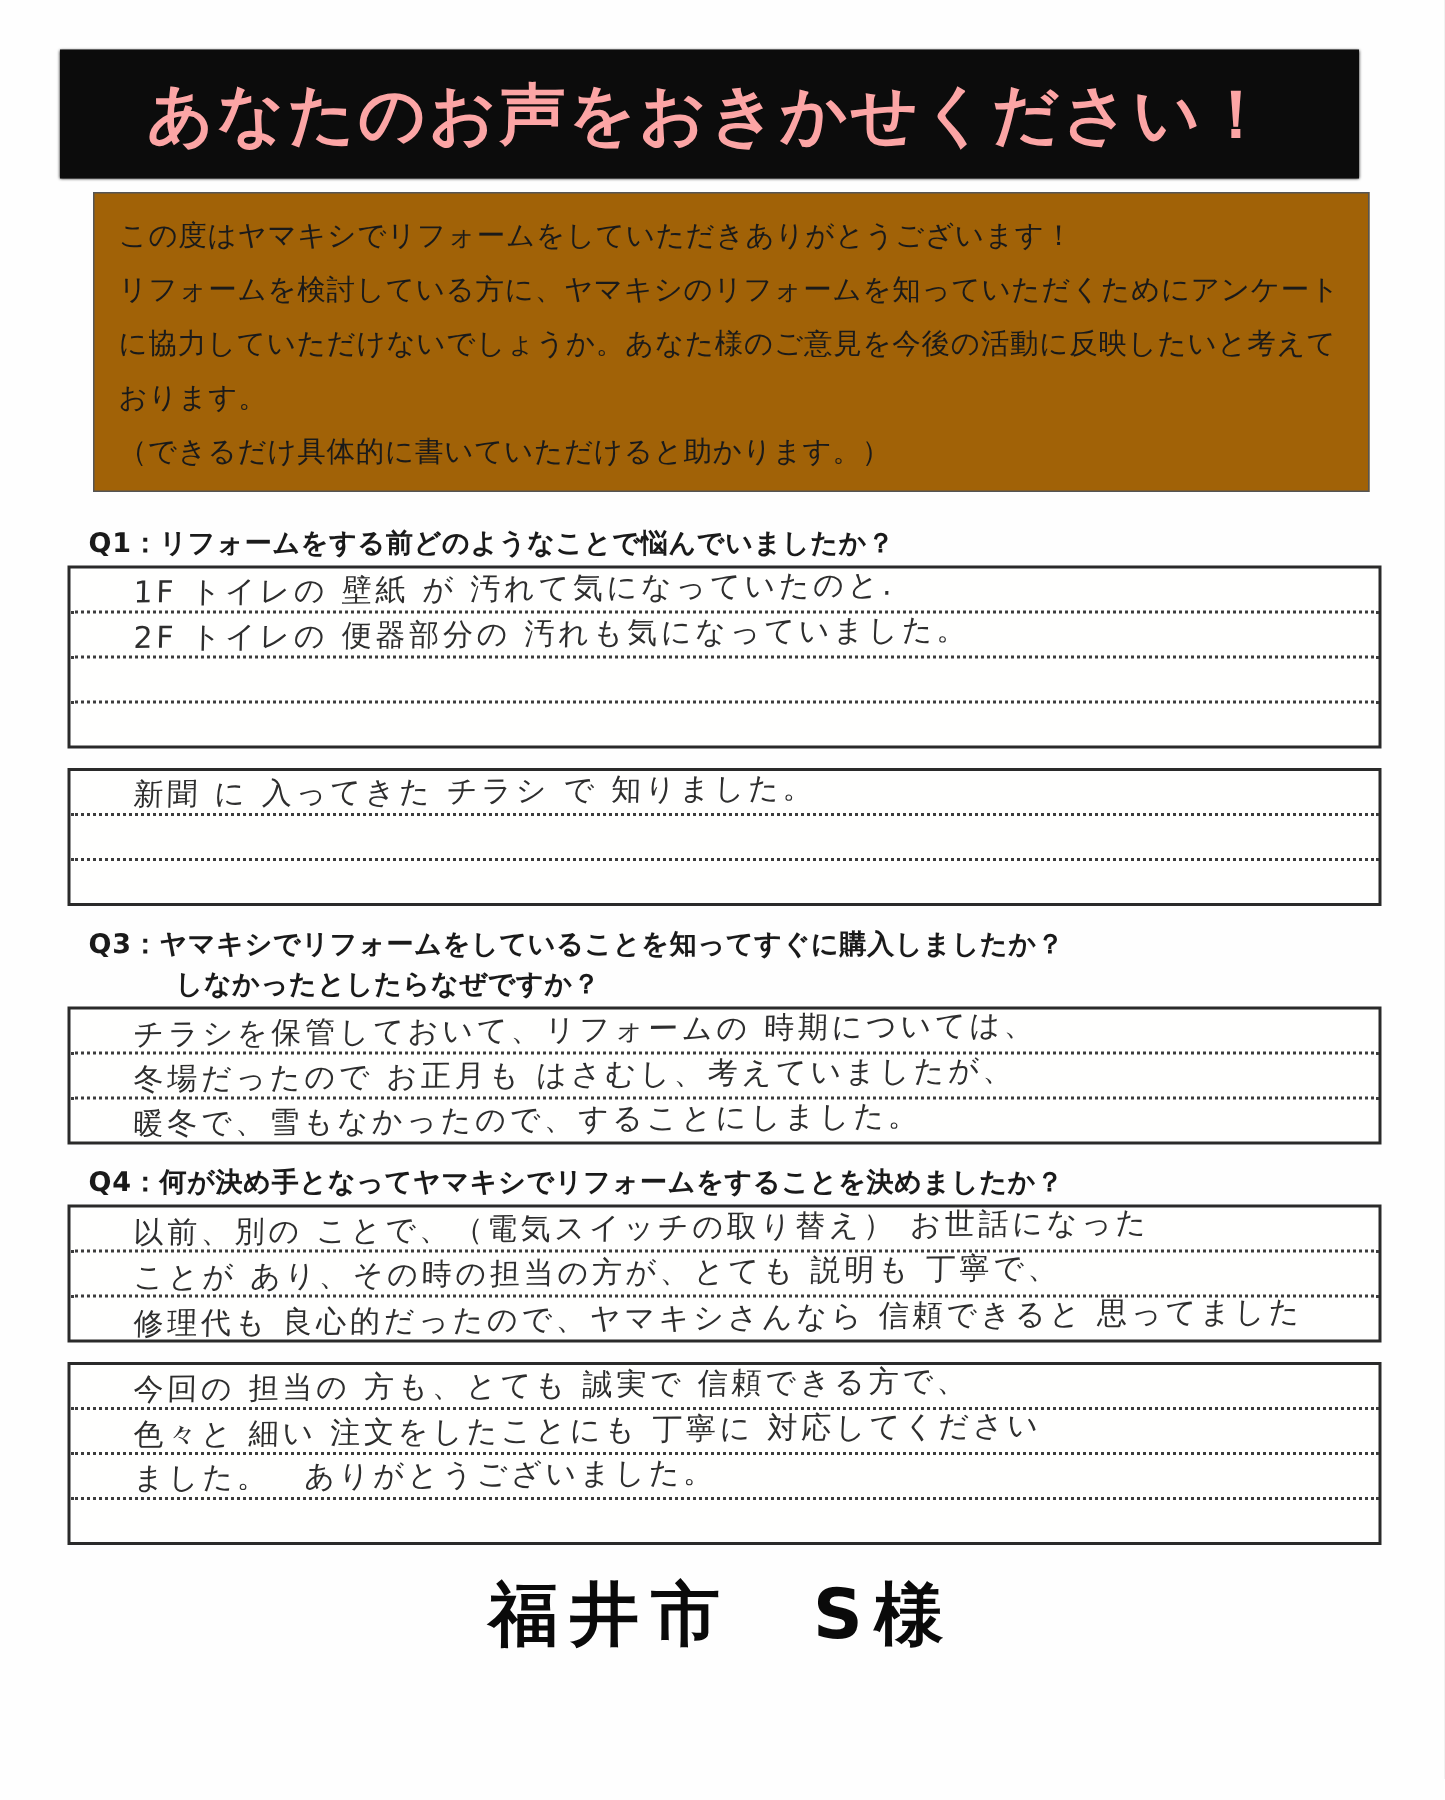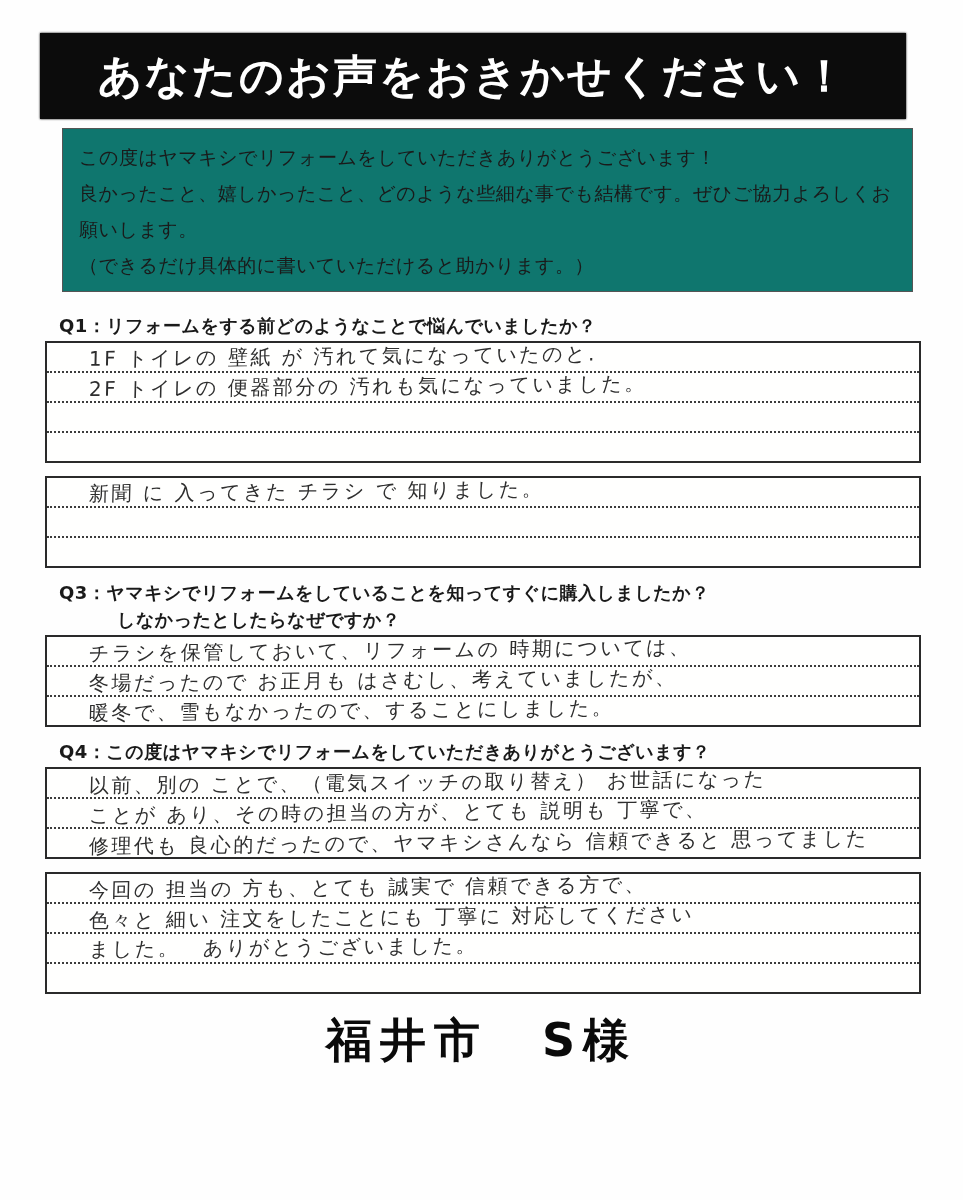--- a/index.html
+++ b/index.html
@@ -8,27 +8,27 @@
     position:relative; width:963px; height:1200px; margin:0 auto;
     background:#fefefe; overflow:hidden; color:#1a1a1a;
   }
   
   .banner {
     margin:33px 57px 0 40px; height:86px; background:#0c0c0c;
     display:flex; align-items:center; justify-content:center;
     box-shadow:0 0 2px #000;
   }
   .banner-text {
-    color:#ffffff; font-weight:bold; font-size:44px; letter-spacing:2px;
+    color:#fca5a5; font-weight:bold; font-size:44px; letter-spacing:2px;
     white-space:nowrap;
   }
   
   .intro-box {
     margin:9px 50px 0 62px; border:1.5px solid #555;
-    padding:10px 18px 8px 16px; background:#0f766e;
+    padding:10px 18px 8px 16px; background:#a16207;
   }
   .intro-box p { margin:0; font-size:19px; line-height:36px; letter-spacing:0.5px; }
   
   .q-section { margin:0 42px 0 45px; }
   .q-gap-1 { margin-top:22px; }
   .q-gap   { margin-top:13px; }
   .q-label {
     font-weight:bold; font-size:18px; margin:0 0 3px 14px; letter-spacing:0.5px;
   }
   .q-sublabel {
@@ -51,21 +51,21 @@
 <body>
 
 <div class="page">
 
   <div class="banner">
     <div class="banner-text">あなたのお声をおきかせください！</div>
   </div>
 
   <div class="intro-box">
     <p>この度はヤマキシでリフォームをしていただきありがとうございます！</p>
-    <p>良かったこと、嬉しかったこと、どのような些細な事でも結構です。ぜひご協力よろしくお願いします。</p>
+    <p>リフォームを検討している方に、ヤマキシのリフォームを知っていただくためにアンケートに協力していただけないでしょうか。あなた様のご意見を今後の活動に反映したいと考えております。</p>
     <p>（できるだけ具体的に書いていただけると助かります。）</p>
   </div>
 
   <div class="q-section q-gap-1">
     <div class="q-label">Q1：リフォームをする前どのようなことで悩んでいましたか？</div>
     <div class="answer-box">
       <div class="answer-row"><span class="handwriting">1F トイレの 壁紙 が 汚れて気になっていたのと.</span></div>
       <div class="answer-row"><span class="handwriting">2F トイレの 便器部分の 汚れも気になっていました。</span></div>
       <div class="answer-row"><span class="handwriting"></span></div>
       <div class="answer-row"><span class="handwriting"></span></div>
@@ -84,21 +84,21 @@
     <div class="q-label">Q3：ヤマキシでリフォームをしていることを知ってすぐに購入しましたか？</div>
     <div class="q-sublabel">しなかったとしたらなぜですか？</div>
     <div class="answer-box">
       <div class="answer-row"><span class="handwriting">チラシを保管しておいて、リフォームの 時期については、</span></div>
       <div class="answer-row"><span class="handwriting">冬場だったので お正月も はさむし、考えていましたが、</span></div>
       <div class="answer-row"><span class="handwriting">暖冬で、雪もなかったので、することにしました。</span></div>
     </div>
   </div>
 
   <div class="q-section q-gap">
-    <div class="q-label">Q4：この度はヤマキシでリフォームをしていただきありがとうございます？</div>
+    <div class="q-label">Q4：何が決め手となってヤマキシでリフォームをすることを決めましたか？</div>
     <div class="answer-box">
       <div class="answer-row"><span class="handwriting">以前、別の ことで、（電気スイッチの取り替え） お世話になった</span></div>
       <div class="answer-row"><span class="handwriting">ことが あり、その時の担当の方が、とても 説明も 丁寧で、</span></div>
       <div class="answer-row"><span class="handwriting">修理代も 良心的だったので、ヤマキシさんなら 信頼できると 思ってました</span></div>
     </div>
   </div>
 
   <div class="q-section q-gap">
     <div class="answer-box">
       <div class="answer-row"><span class="handwriting">今回の 担当の 方も、とても 誠実で 信頼できる方で、</span></div>

